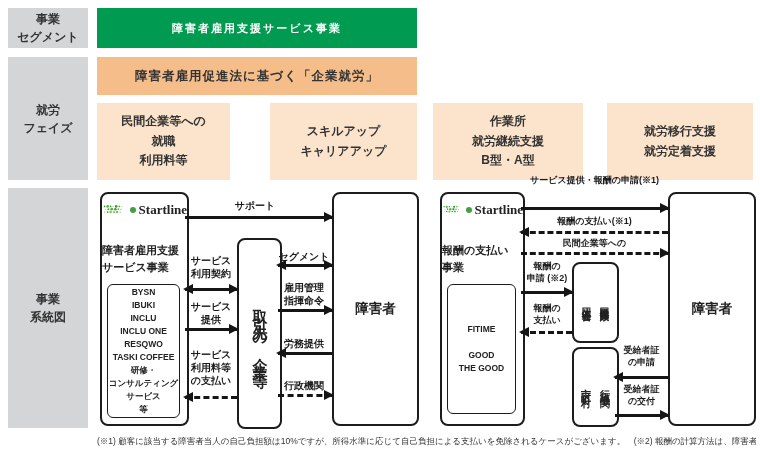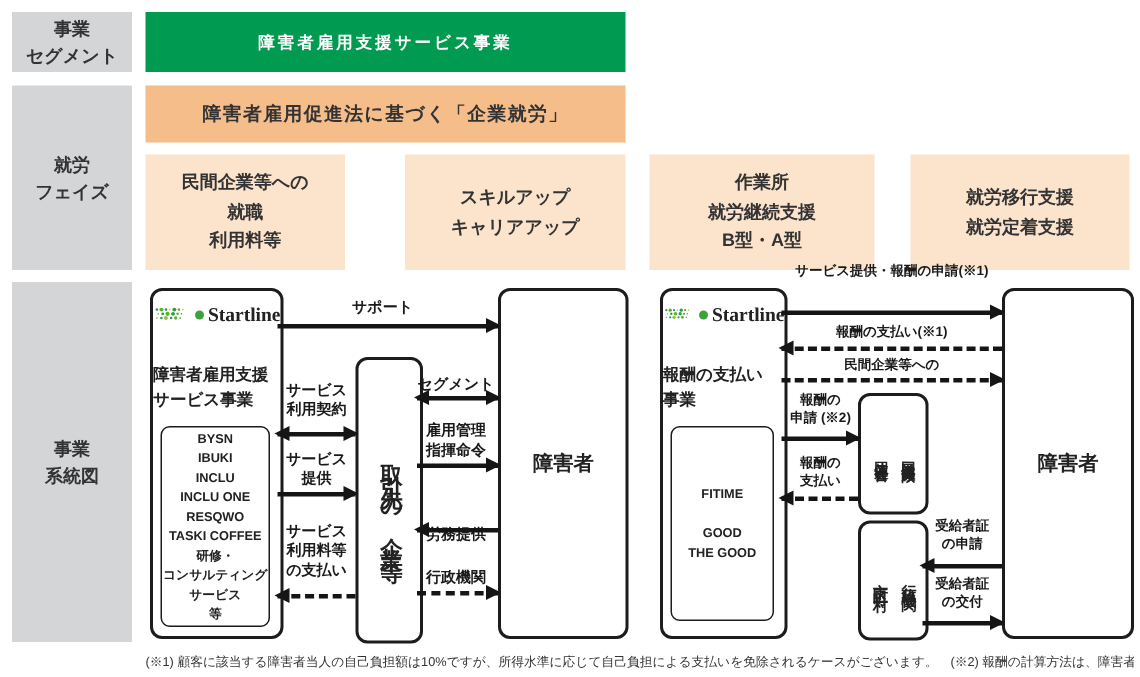--- a/index.html
+++ b/index.html
@@ -143,21 +143,21 @@
       <i class="ah l"></i>
       <i class="ah r"></i>
     </div>
 
   <div class="albl" style="left:277px;top:281px;width:54px">雇用管理
 指揮命令</div>
   <div class="arrow" style="left:278px;top:309px;width:54px">
       <i class="ah r"></i>
     </div>
 
-  <div class="albl" style="left:277px;top:350px;width:54px">労務提供</div>
+  <div class="albl" style="left:277px;top:337px;width:54px">労務提供</div>
   <div class="arrow" style="left:278px;top:352px;width:54px">
       <i class="ah l"></i>
     </div>
 
   <div class="albl" style="left:277px;top:379px;width:54px">行政機関</div>
   <div class="arrow dash" style="left:278px;top:394px;width:54px">
       <i class="ah r"></i>
     </div>
 
   <div class="obox" style="left:440px;top:192px;width:81px;height:230px">

